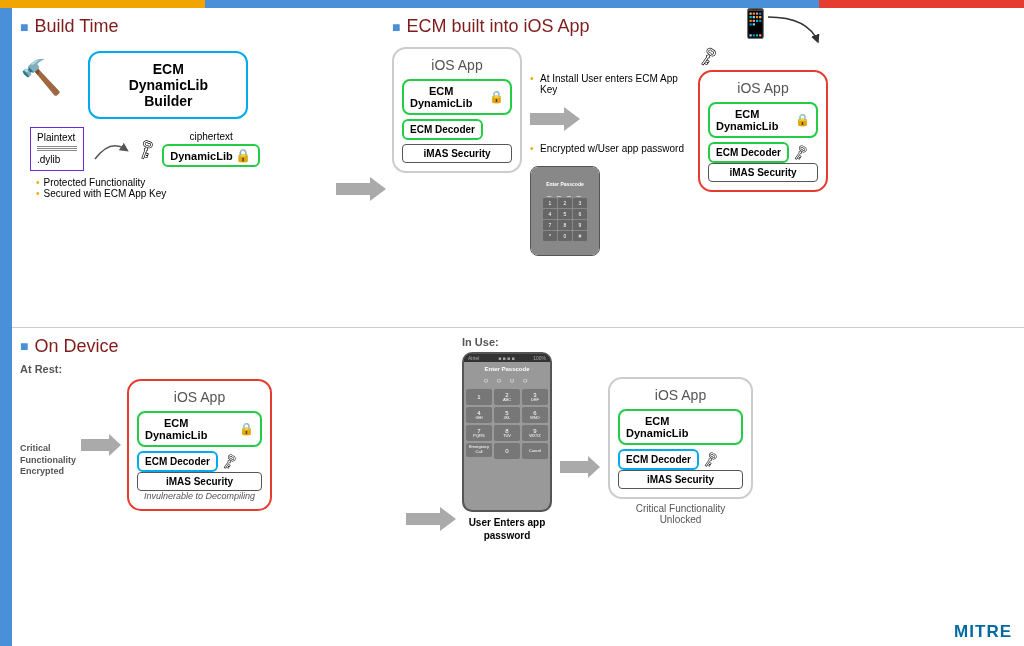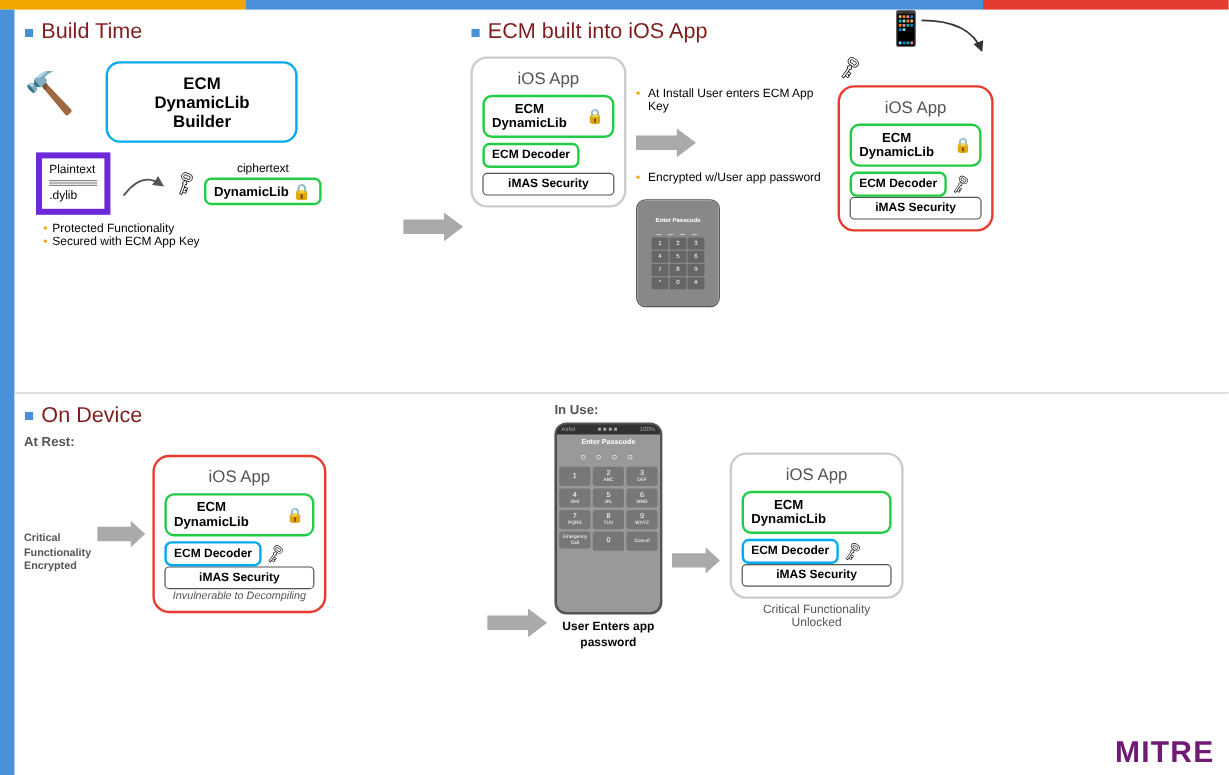--- a/index.html
+++ b/index.html
@@ -387,23 +387,23 @@
       padding: 8px;
       background: #fff;
       width: 145px;
     }
 
     
     .mitre-logo {
       position: absolute;
       bottom: 4px;
       right: 12px;
-      font-size: 25px;
+      font-size: 17px;
       font-weight: 900;
-      color: #701a75;
+      color: #0369a1;
       letter-spacing: 1px;
     }
 
     
     .decoder-key-row {
       display: flex;
       align-items: center;
       gap: 3px;
     }
   </style>
@@ -428,21 +428,21 @@
         <div style="font-size:34px; margin-right:6px; margin-top:10px;">🔨</div>
 
         <div class="ecm-builder-box">
           <span style="white-space:pre-line;">ECM
 DynamicLib
 Builder</span>
         </div>
       </div>
 
       <div class="build-time-bottom">
-        <div style="border:5px solid #6d28d9; padding:3px 6px; font-size:10px; background:#fff; line-height:1.4;">
+        <div style="border:1px solid #6d28d9; padding:3px 6px; font-size:10px; background:#fff; line-height:1.4;">
           <div>Plaintext</div>
           <div style="border-bottom:1px solid #888; width:40px; margin:1px 0;"></div>
           <div style="border-bottom:1px solid #888; width:40px; margin:1px 0;"></div>
           <div style="border-bottom:1px solid #888; width:40px; margin:1px 0;"></div>
           <div style="margin-top:2px;">.dylib</div>
         </div>
 
         <svg width="40" height="30">
           <path d="M5,25 Q20,5 35,15" stroke="#555" stroke-width="1.5" fill="none" marker-end="url(#ah)"></path>
           <defs>

